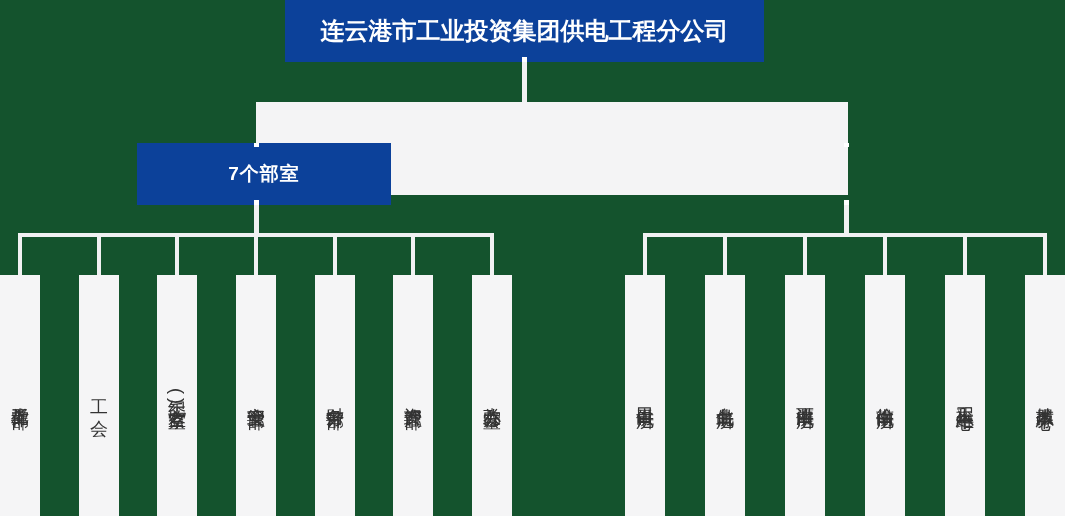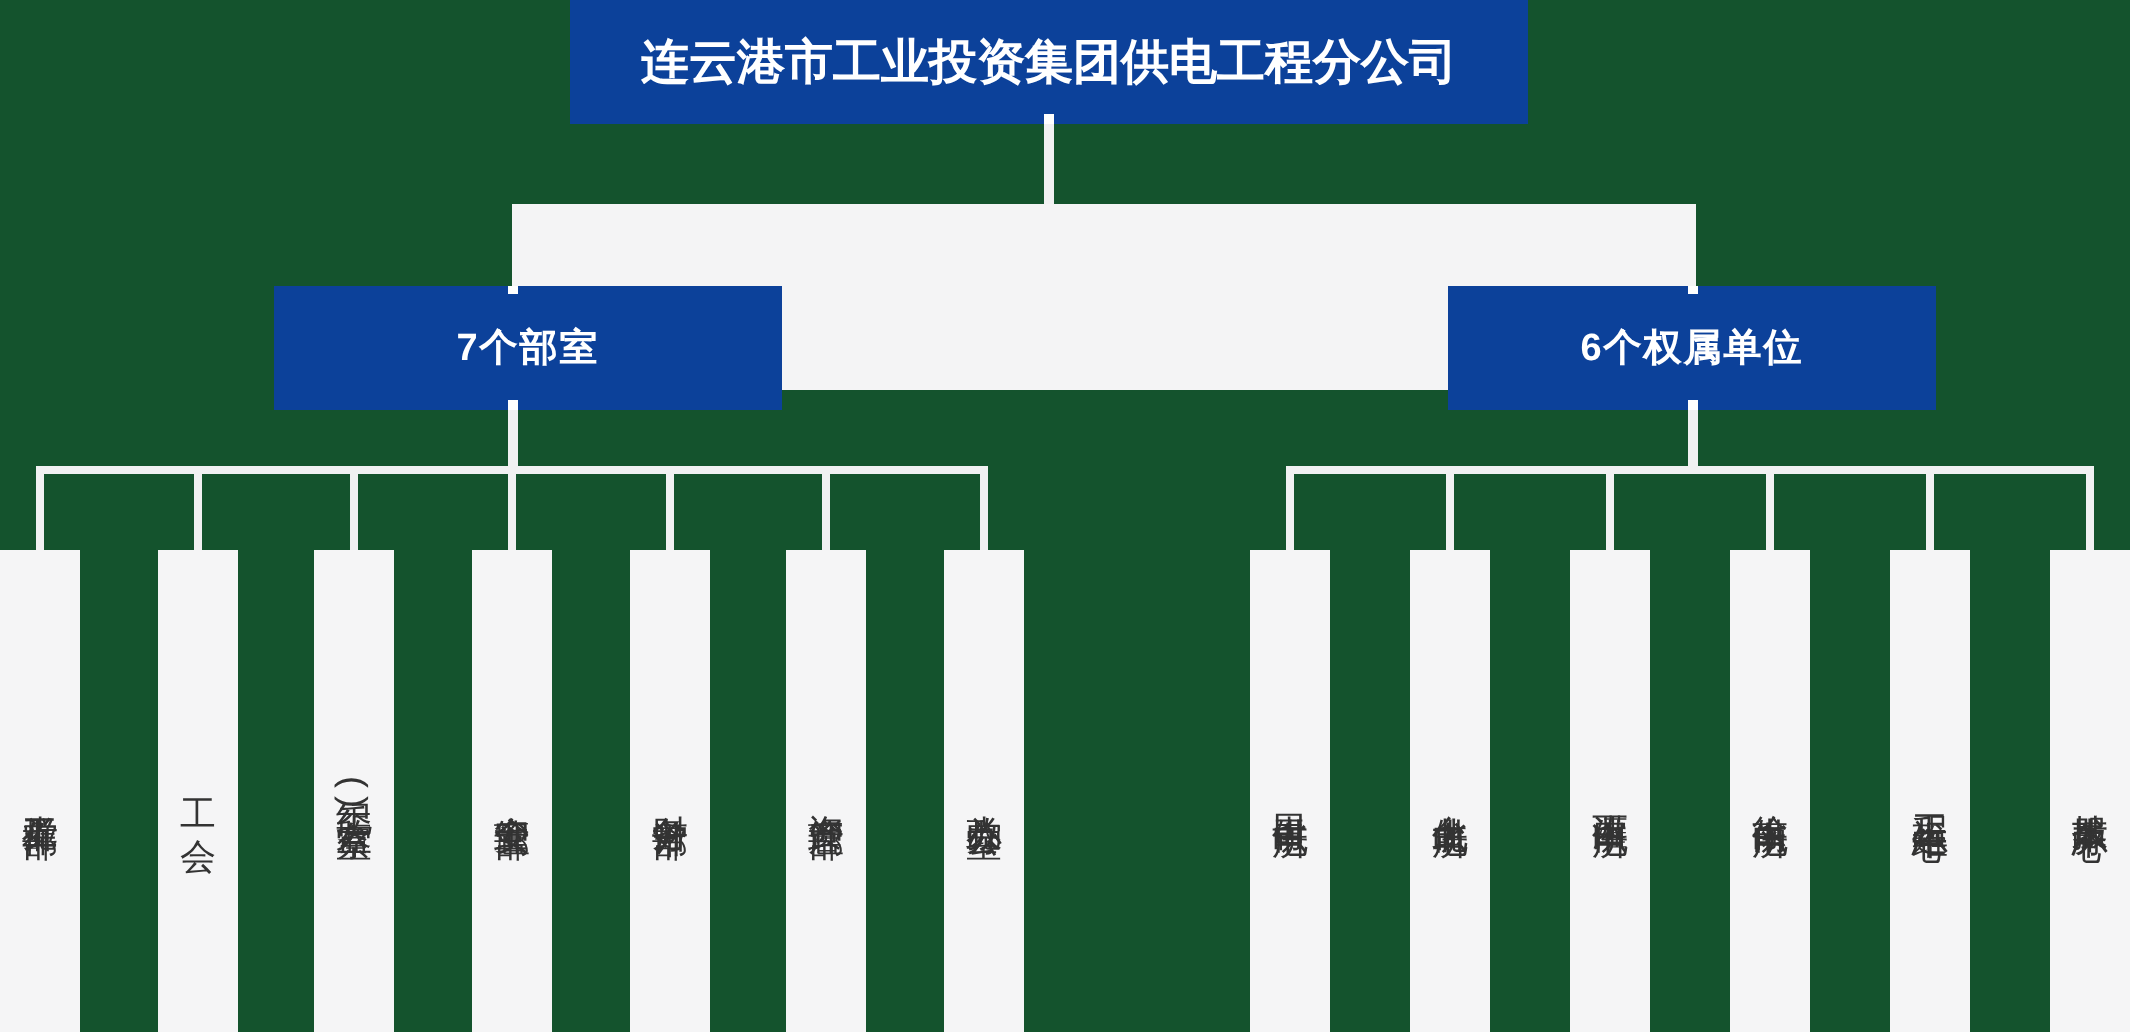--- a/index.html
+++ b/index.html
@@ -79,23 +79,20 @@
   </div>
 
   <div class="tick" style="left:522px; top:57px; width:5px; height:5px;"></div>
   <div class="conn" style="left:522px; top:62px; width:5px; height:40px;"></div>
 
   <div class="band"></div>
 
   <div class="node group1">
     <span>7个部室</span>
   </div>
-  <div class="node group2">
-    <span>6个权属单位</span>
-  </div>
 
   <div class="tick" style="left:254px; top:143px; width:5px; height:4px;"></div>
   <div class="tick" style="left:254px; top:200px; width:5px; height:5px;"></div>
   <div class="tick" style="left:844px; top:143px; width:5px; height:4px;"></div>
   <div class="tick" style="left:844px; top:200px; width:5px; height:5px;"></div>
 
   <div class="conn" style="left:254px; top:205px; width:5px; height:32px;"></div>
   <div class="conn" style="left:844px; top:205px; width:5px; height:32px;"></div>
 
   <div class="conn" style="left:18px; top:233px; width:476px; height:4px;"></div>

